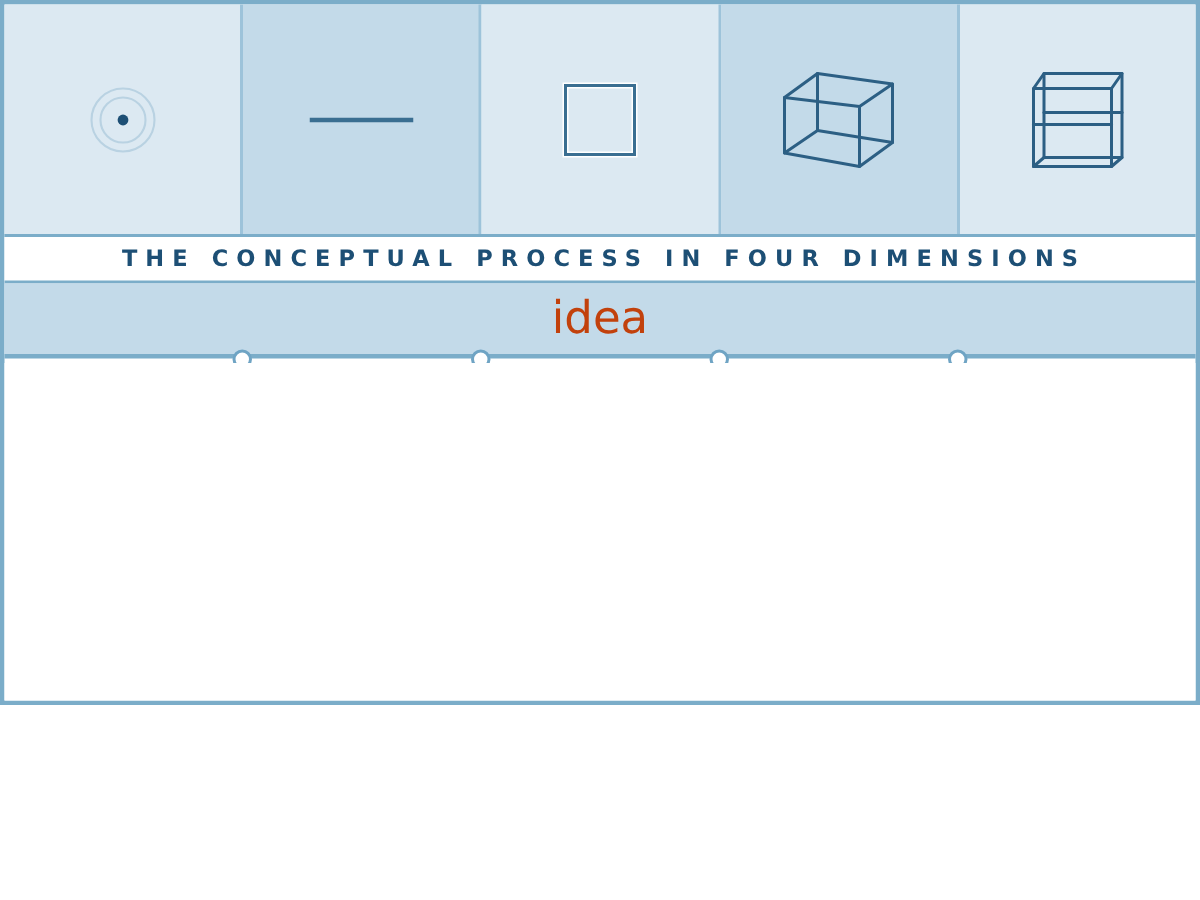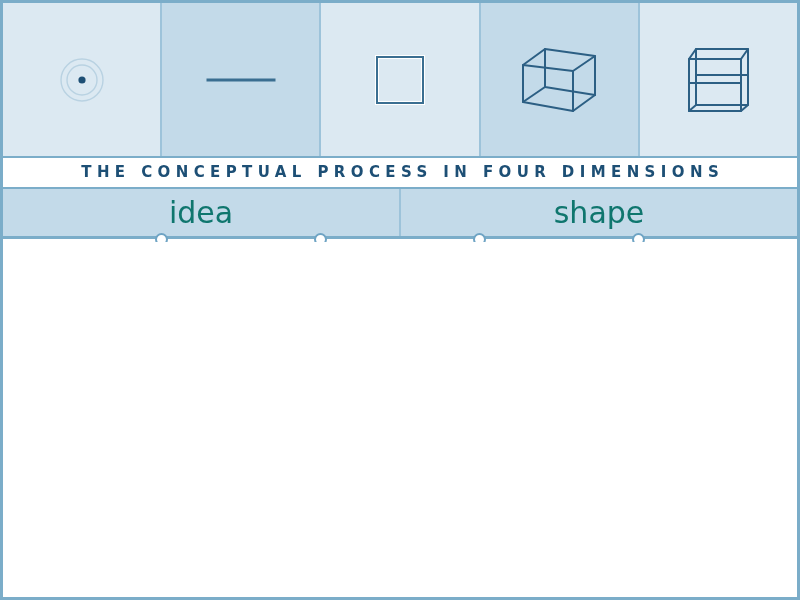--- a/index.html
+++ b/index.html
@@ -13,21 +13,21 @@
     height: 600px;
     overflow: hidden;
     font-family: "DejaVu Sans", "Liberation Sans", sans-serif;
   }
 
   
   .canvas {
     position: relative;
     box-sizing: border-box;
     width: 800px;
-    height: 600px;
+    height: 470px;
     background: #ffffff;
     border: 3px solid #7badc9;
   }
 
   
   .icon-row {
     position: absolute;
     left: 0;
     top: 0;
     right: 0;
@@ -92,21 +92,21 @@
     justify-content: center;
     box-sizing: border-box;
     border-right: 2px solid #9dc3da;
     position: relative;
   }
   .label-cell:last-child { border-right: none; }
   .label-cell.tone-light { background: #dce9f2; }
   .label-cell.tone-dark  { background: #c3dae9; }
   .label-text {
     font-size: 30px;
-    color: #0f766e;
+    color: #c2410c;
     line-height: 1;
     white-space: nowrap;
   }
 
   
   .node-layer {
     position: absolute;
     left: 0;
     right: 0;
     top: 186px;
@@ -216,23 +216,20 @@
     <div class="title-text">THE CONCEPTUAL PROCESS IN FOUR DIMENSIONS</div>
   </div>
 
   <div class="label-row">
 
     <div class="label-cell tone-dark">
       <span class="label-text">idea</span>
     </div>
 
 
-    <div class="label-cell tone-dark">
-      <span class="label-text">shape</span>
-    </div>
 
 
 
   </div>
 
   <div class="node-layer">
     <div class="node" style="left:20%"></div>
     <div class="node" style="left:40%"></div>
     <div class="node" style="left:60%"></div>
     <div class="node" style="left:80%"></div>

